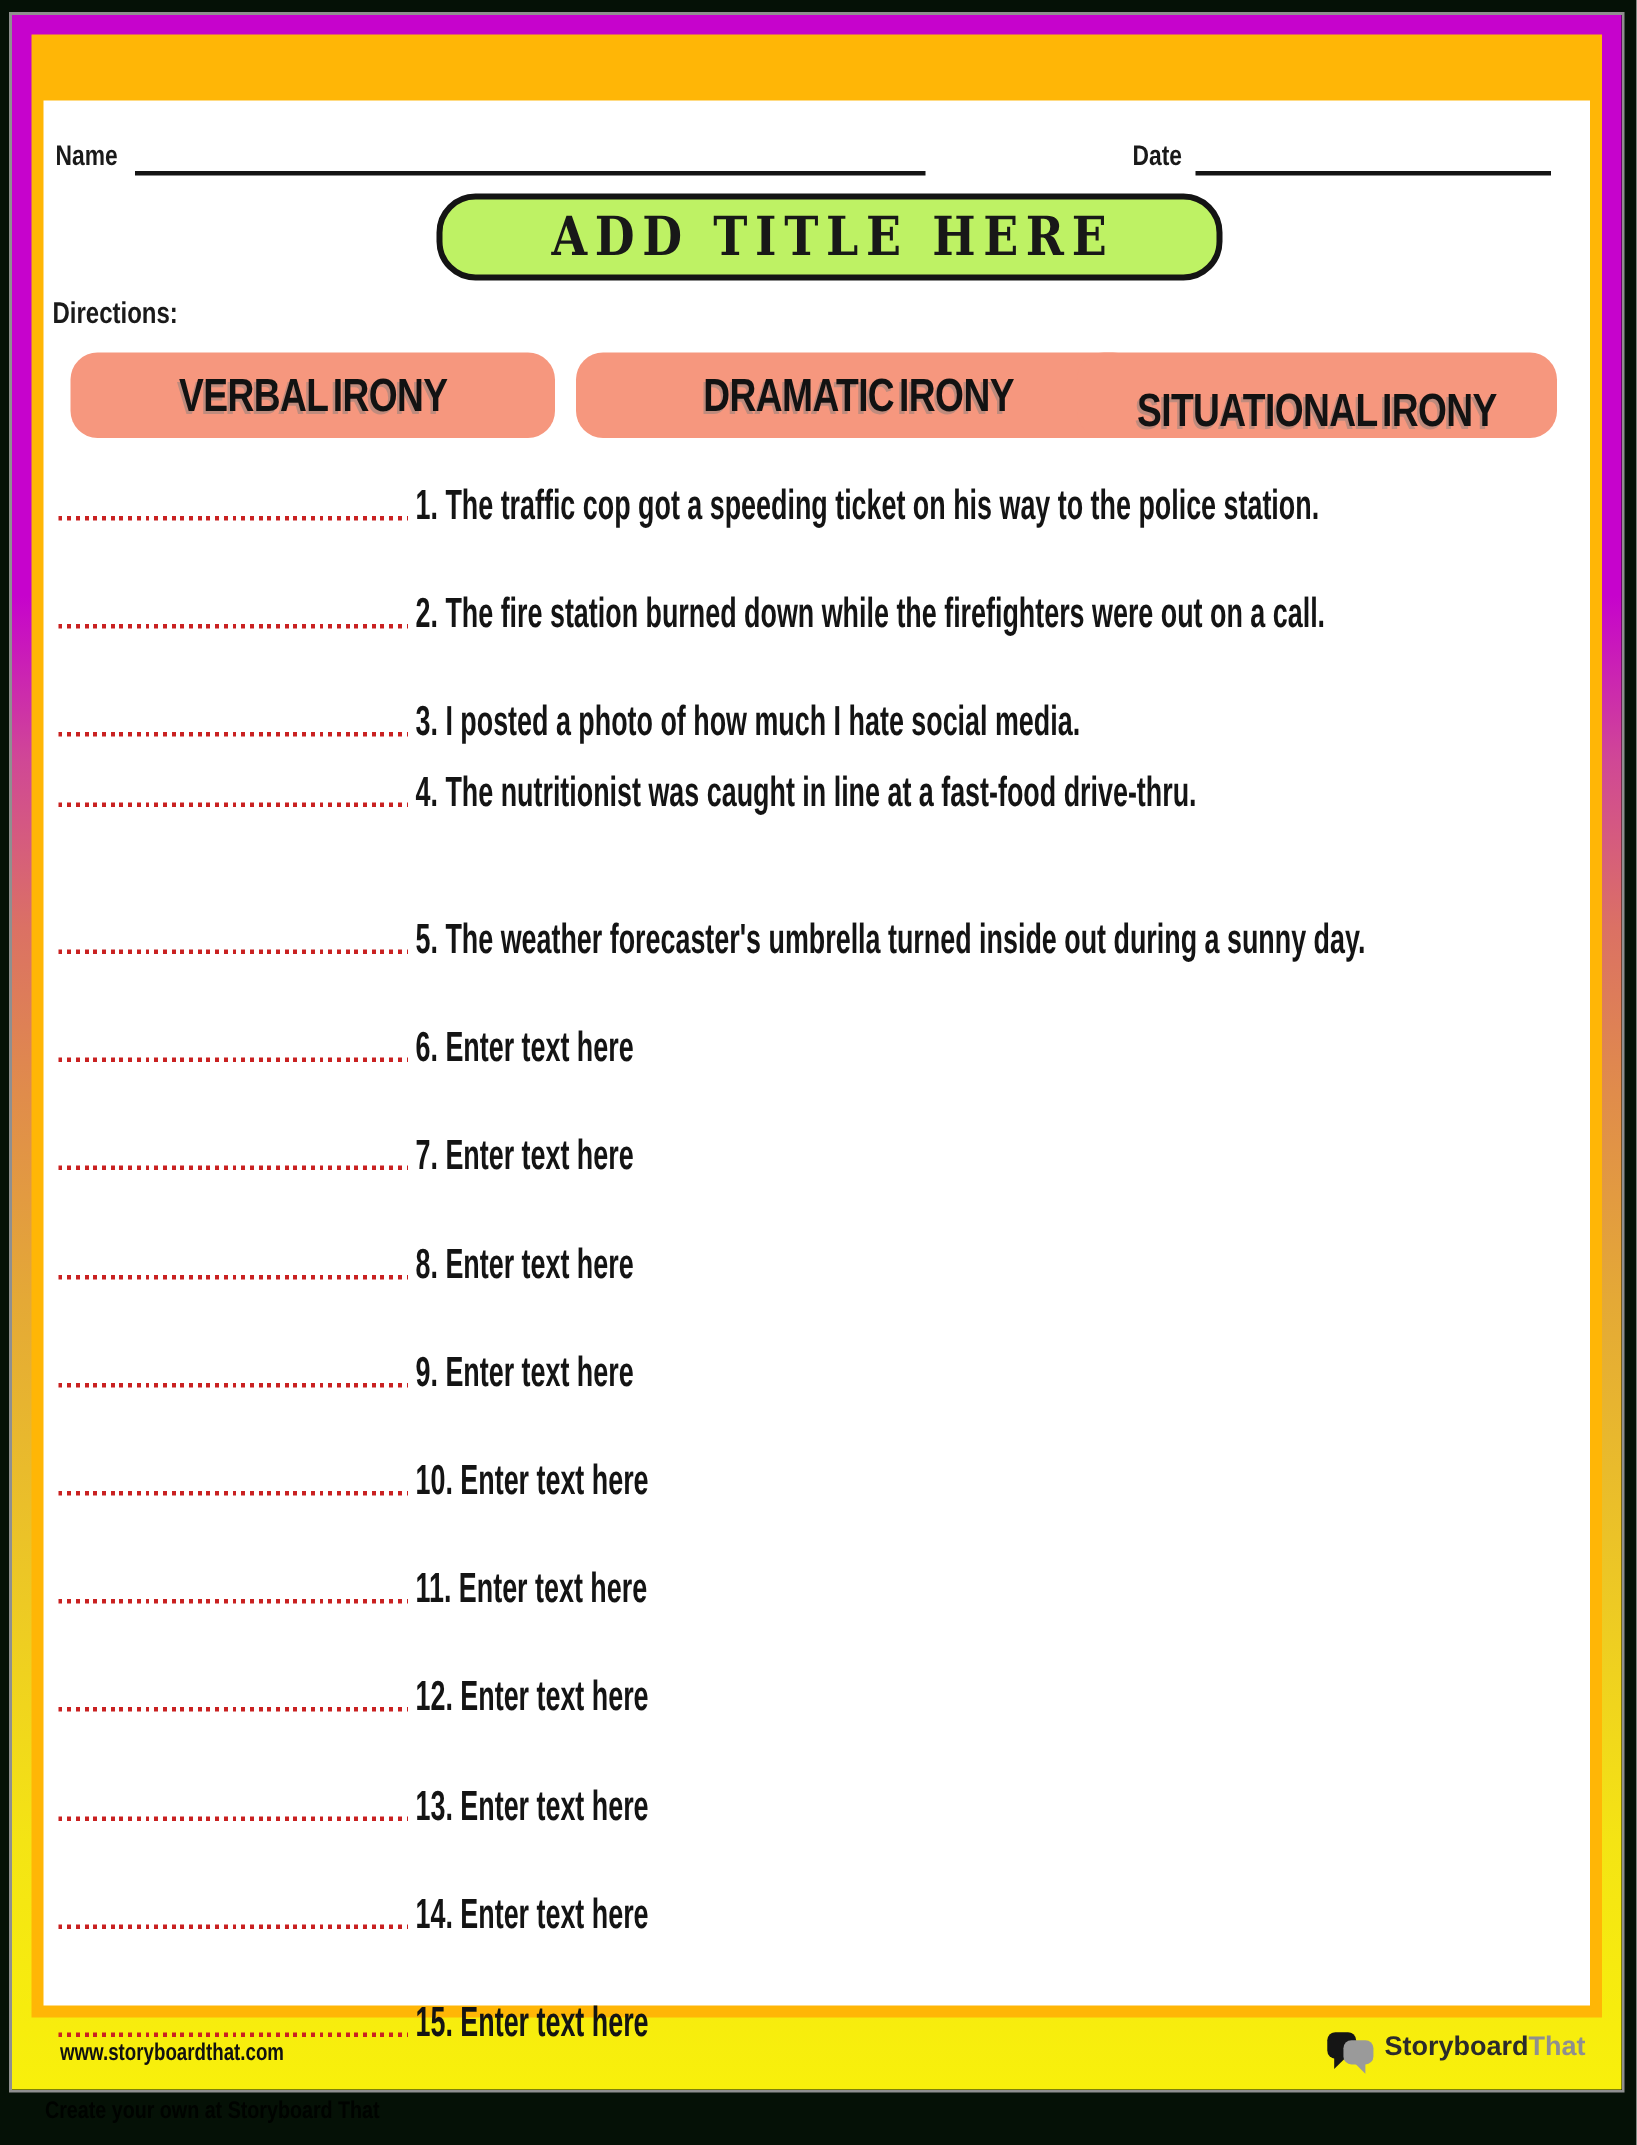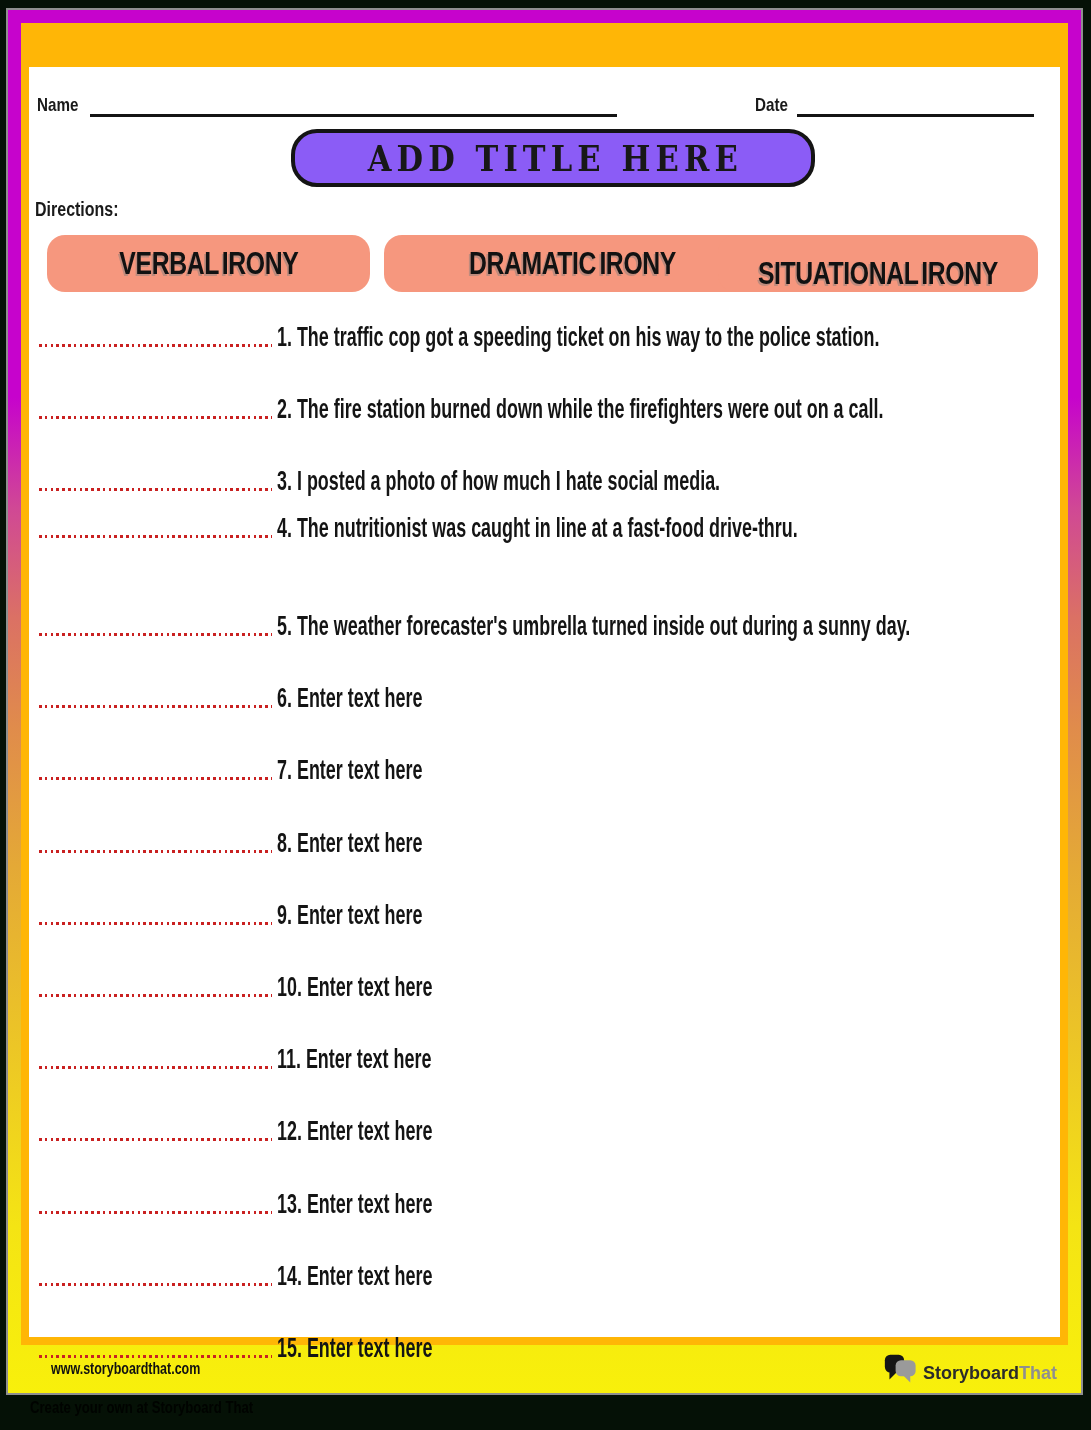--- a/index.html
+++ b/index.html
@@ -30,21 +30,21 @@
     transform:scaleX(0.8); transform-origin:left top; white-space:nowrap;
   }
   .name-label { left:8px; top:27px; }
   .date-label { left:726px; top:27px; }
   .fill-line { position:absolute; height:3px; background:#141414; top:47px; }
   .name-line { left:61px; width:527px; }
   .date-line { left:768px; width:237px; }
 
   .title-box {
     position:absolute; left:262px; top:62px; width:524px; height:58px;
-    background:#8b5cf6; border:4px solid #141414; border-radius:26px;
+    background:#bef264; border:4px solid #141414; border-radius:26px;
     display:flex; align-items:center; justify-content:center;
   }
   .title-box::before {
     content:""; position:absolute; left:-17px; top:-11px; right:-5px; bottom:-11px;
     background:#141414; border-radius:30px; z-index:-1;
   }
   .title-text {
     font-family:"DejaVu Serif", serif; font-weight:bold; font-size:36px;
     letter-spacing:6px; color:#181818; white-space:nowrap;
     transform:scaleX(0.85); transform-origin:center; padding-left:6px;
@@ -73,29 +73,29 @@
     background-image:repeating-linear-gradient(90deg,#C92121 0 2.6px,transparent 2.6px 5.8px);
   }
   .item-text {
     font-size:28px; font-weight:bold; color:#141414; line-height:1.04;
     white-space:nowrap; margin-left:5px;
     transform:scaleX(0.64); transform-origin:left bottom;
   }
 
   
   .footer-strip {
-    position:absolute; left:26px; right:13px; bottom:0; height:48px;
+    position:absolute; left:15px; right:13px; bottom:0; height:48px;
     display:flex; align-items:center; justify-content:space-between;
     padding:0 11px 0 17px;
   }
   .site-url {
     font-size:16px; font-weight:bold; color:#111;
     transform:scaleX(0.78); transform-origin:left center; white-space:nowrap;
   }
-  .logo { display:flex; align-items:flex-end; gap:5px; }
+  .logo { display:flex; align-items:flex-start; gap:5px; }
   .logo-text { font-size:18px; font-weight:bold; white-space:nowrap; letter-spacing:0; }
   .logo-text .primary { color:#2b2b2b; }
   .logo-text .secondary { color:#8F8F8F; }
 
   
   .watermark {
     position:absolute; left:30px; top:1399px;
     font-size:16px; font-weight:bold; color:#000300; white-space:nowrap;
     transform:scaleX(0.82); transform-origin:left top;
   }

